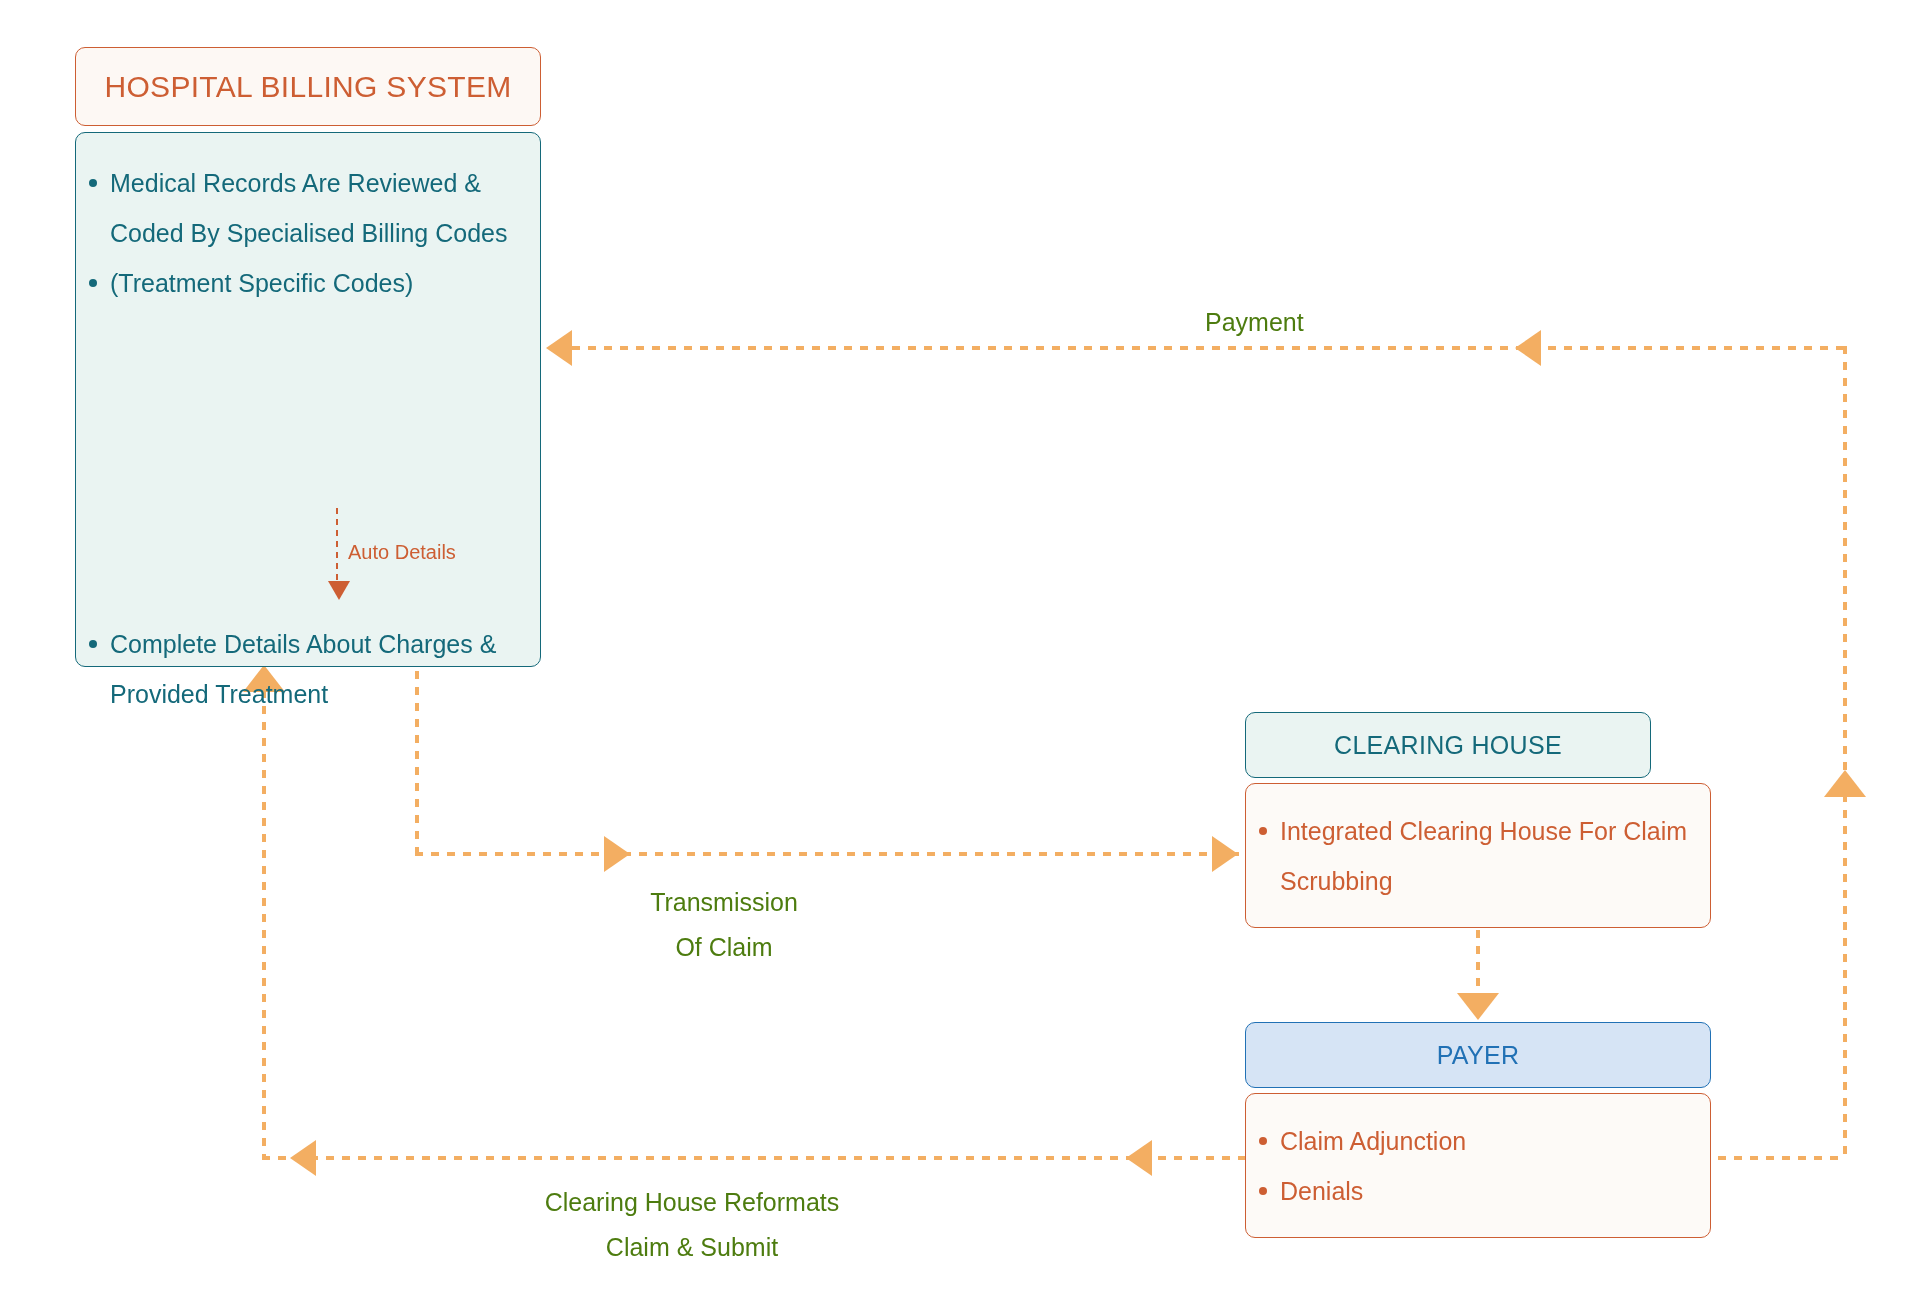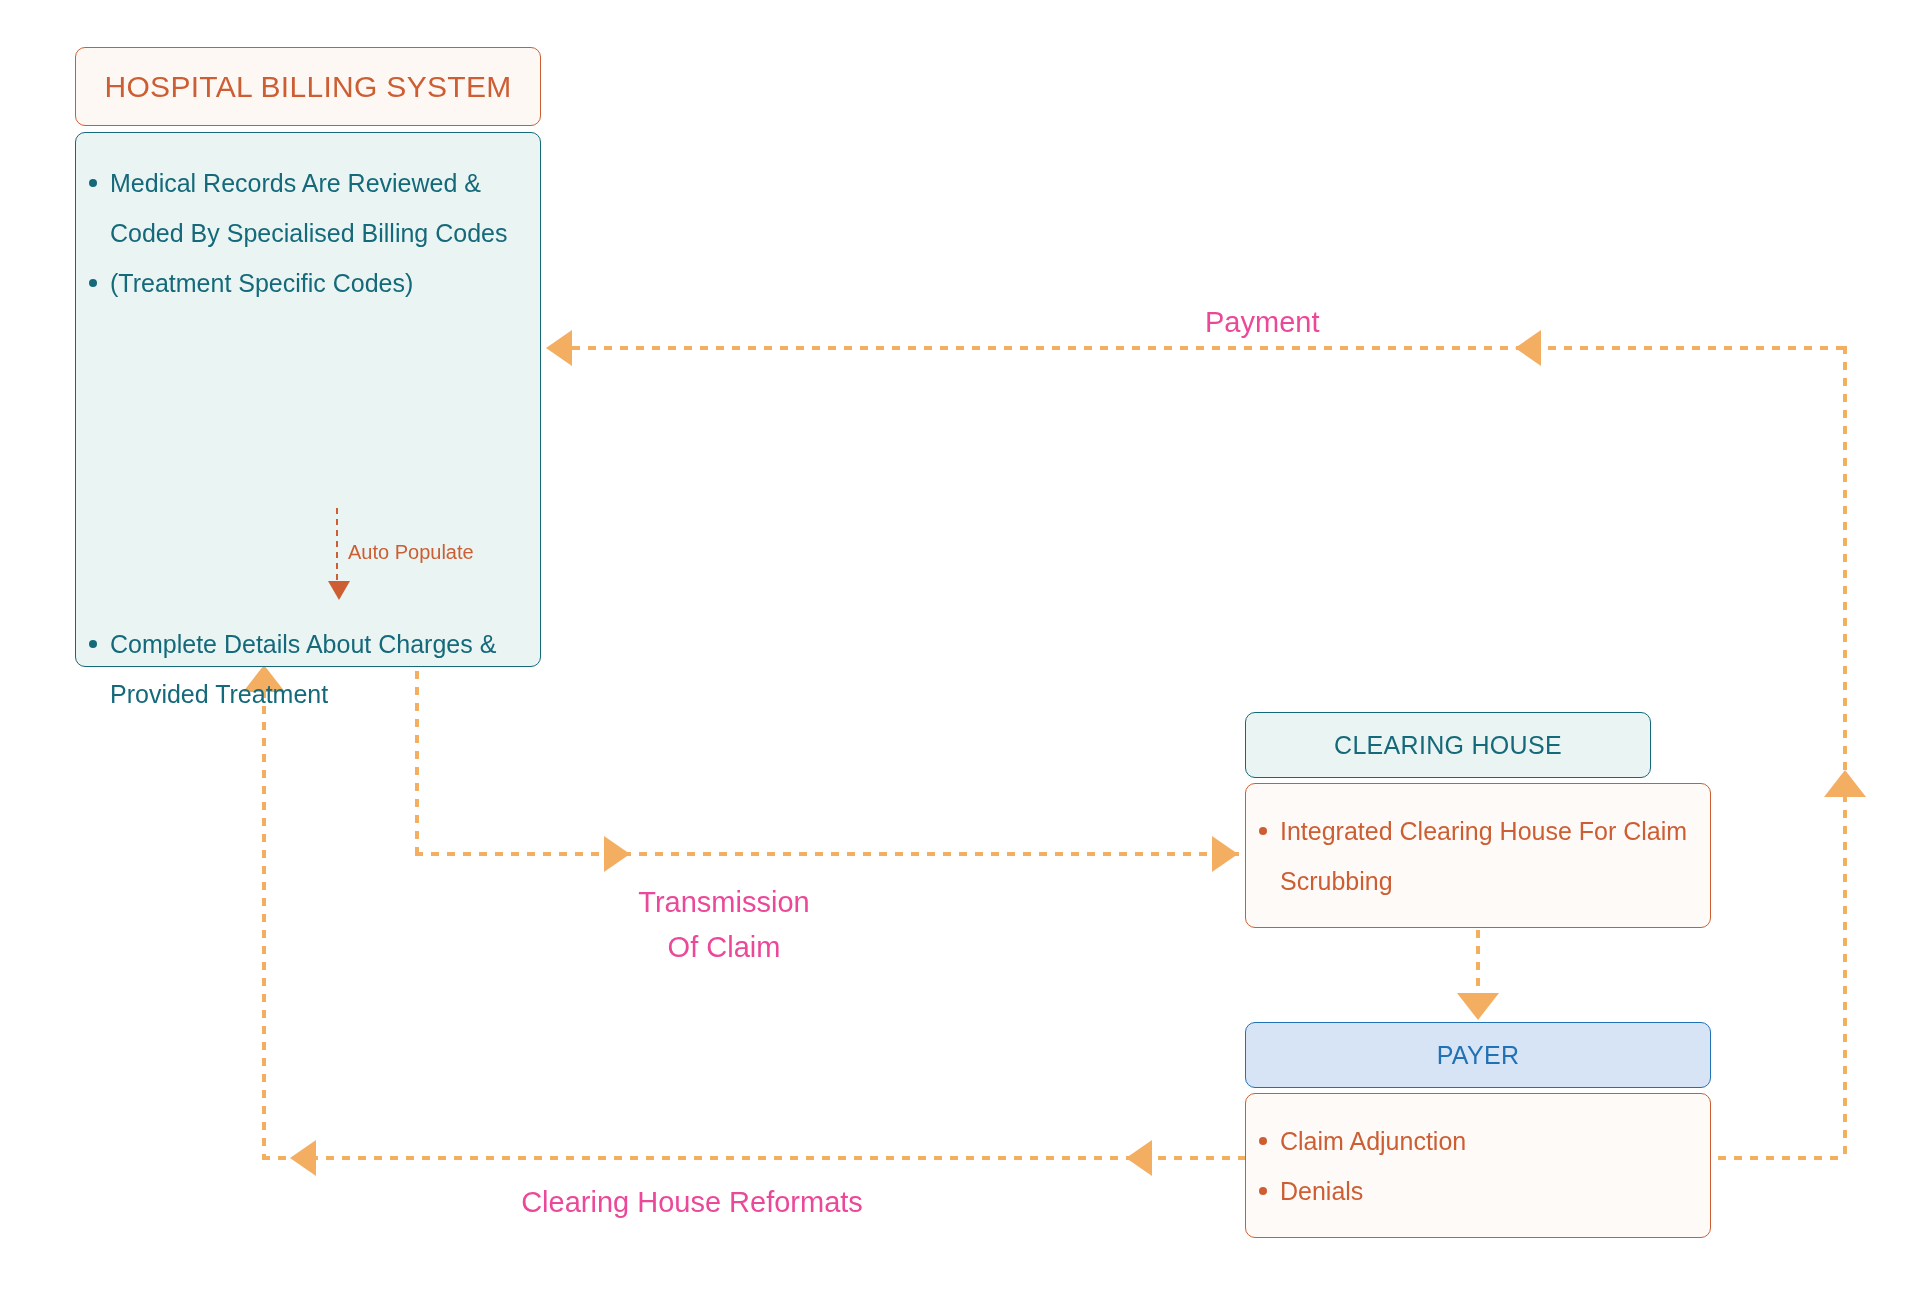--- a/index.html
+++ b/index.html
@@ -240,22 +240,22 @@
     width: 0; height: 0;
     border-left: 21px solid transparent;
     border-right: 21px solid transparent;
     border-top: 27px solid #f3ae62;
     z-index: 3;
   }
 
   
   .edge-label {
     position: absolute;
-    color: #ec4899;
-    font-size: 29px;
+    color: #4d7c0f;
+    font-size: 25px;
     text-align: center;
     line-height: 45px;
     white-space: nowrap;
     z-index: 3;
   }
   #label-payment { left: 1205px; top: 300px; }
   #label-transmission { left: 634px; top: 880px; width: 180px; }
   #label-reformats { left: 512px; top: 1180px; width: 360px; }
 </style>
 </head>
@@ -272,21 +272,21 @@
       <li>
         <span>Medical Records Are Reviewed &amp; Coded By Specialised Billing Codes</span>
       </li>
       <li>
         <span>(Treatment Specific Codes)</span>
       </li>
     </ul>
 
     <div id="auto-populate-arrow"></div>
     <div id="auto-populate-head"></div>
-    <div id="auto-populate-label">Auto Populate</div>
+    <div id="auto-populate-label">Auto Details</div>
 
     <ul id="hbs-list-b">
       <li>
         <span>Complete Details About Charges &amp; Provided Treatment</span>
       </li>
     </ul>
   </div>
 
   <div class="node-header" id="ch-header">
     <span>CLEARING HOUSE</span>
@@ -336,15 +336,16 @@
   <div class="vline" style="left:1476px; top:930px; height:66px;"></div>
   <div class="arrow-down" style="left:1457px; top:993px;"></div>
 
   <div class="hline" style="left:262px; top:1156px; width:1583px;"></div>
   <div class="arrow-left" style="left:290px; top:1140px;"></div>
   <div class="arrow-left" style="left:1126px; top:1140px;"></div>
   <div class="vline" style="left:262px; top:690px; height:468px;"></div>
   <div class="arrow-up" style="left:243px; top:665px;"></div>
   <div class="edge-label" id="label-reformats">
     <div>Clearing House Reformats</div>
+    <div>Claim &amp; Submit</div>
   </div>
 
 </div>
 
 </body></html>

